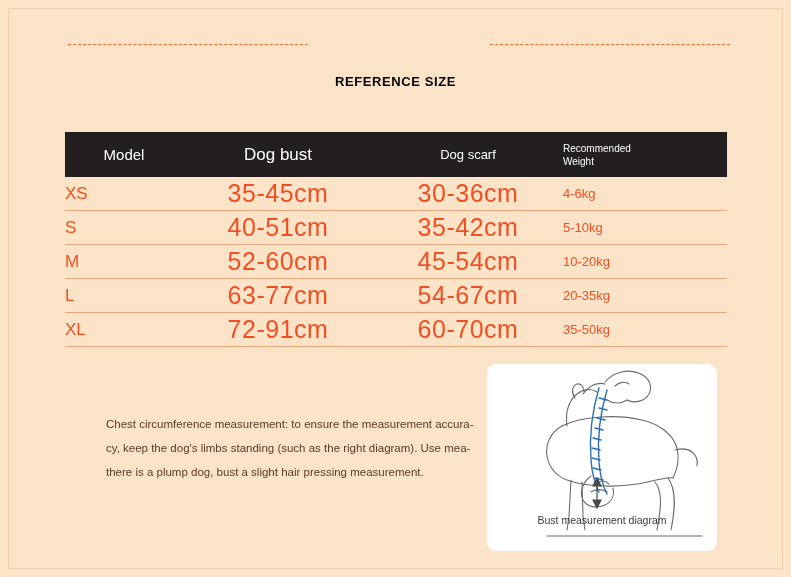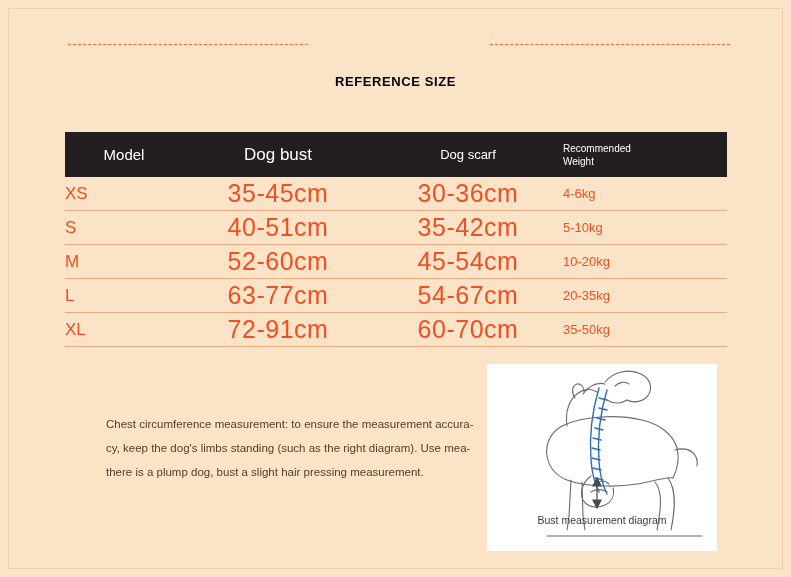--- a/index.html
+++ b/index.html
@@ -140,20 +140,21 @@
 
   
   .diagram {
     position: absolute;
     left: 487px;
     top: 364px;
     width: 230px;
     height: 187px;
     background: #ffffff;
     overflow: hidden;
+    border-radius: 9px;
   }
   .diagram svg {
     position: absolute;
     left: 0;
     top: 0;
   }
   .diagram-caption {
     position: absolute;
     left: 0;
     top: 150px;

